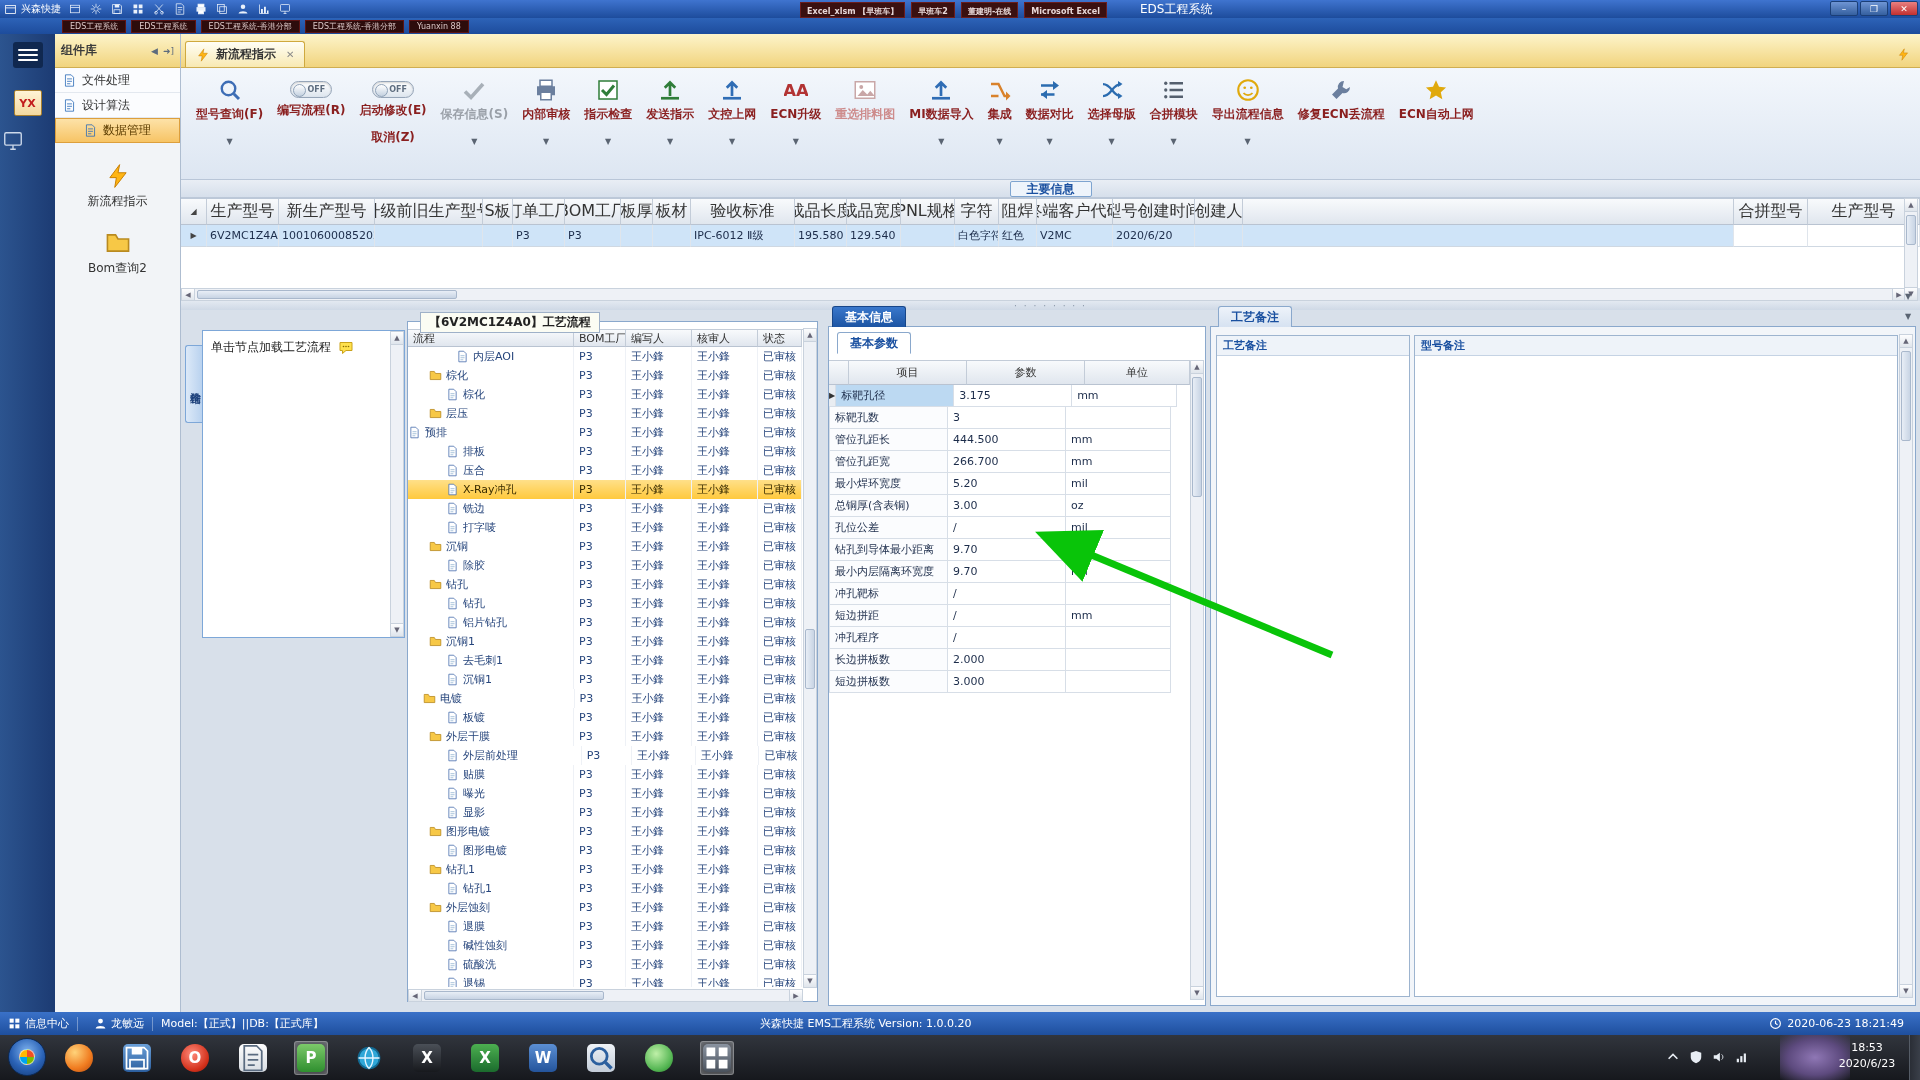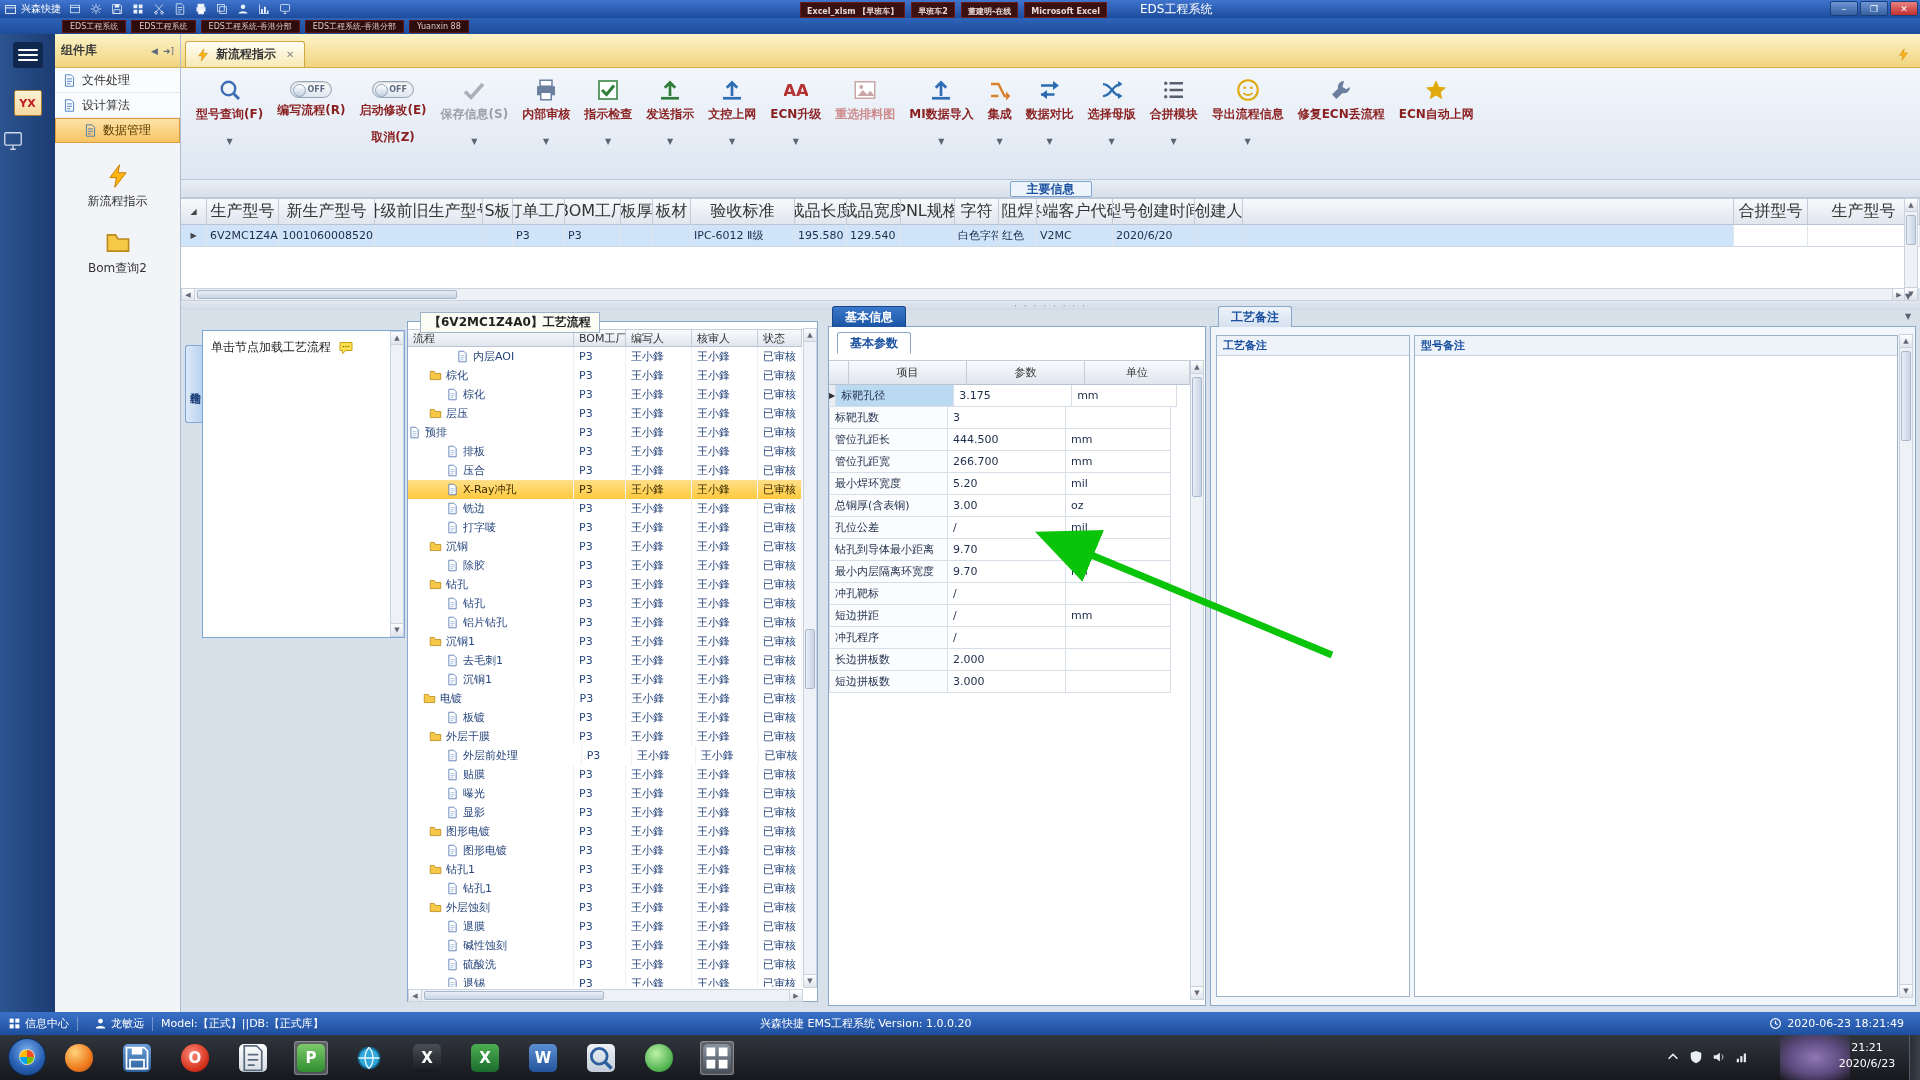--- a/index.html
+++ b/index.html
@@ -1387,19 +1387,19 @@
         </span>
       <span class="ti ic">
           <svg viewBox="0 0 16 16">
             <rect x="2" y="10" width="2.5" height="4" fill="currentColor"></rect>
             <rect x="6" y="7" width="2.5" height="7" fill="currentColor"></rect>
             <rect x="10" y="4" width="2.5" height="10" fill="currentColor"></rect>
           </svg>
         </span>
     </div>
     <div id="tbclock">
-      <div>21:21</div>
+      <div>18:53</div>
       <div>2020/6/23</div>
     </div>
     <div id="showdesk"></div>
   </div>
 
 </div>
 
 </body></html>

